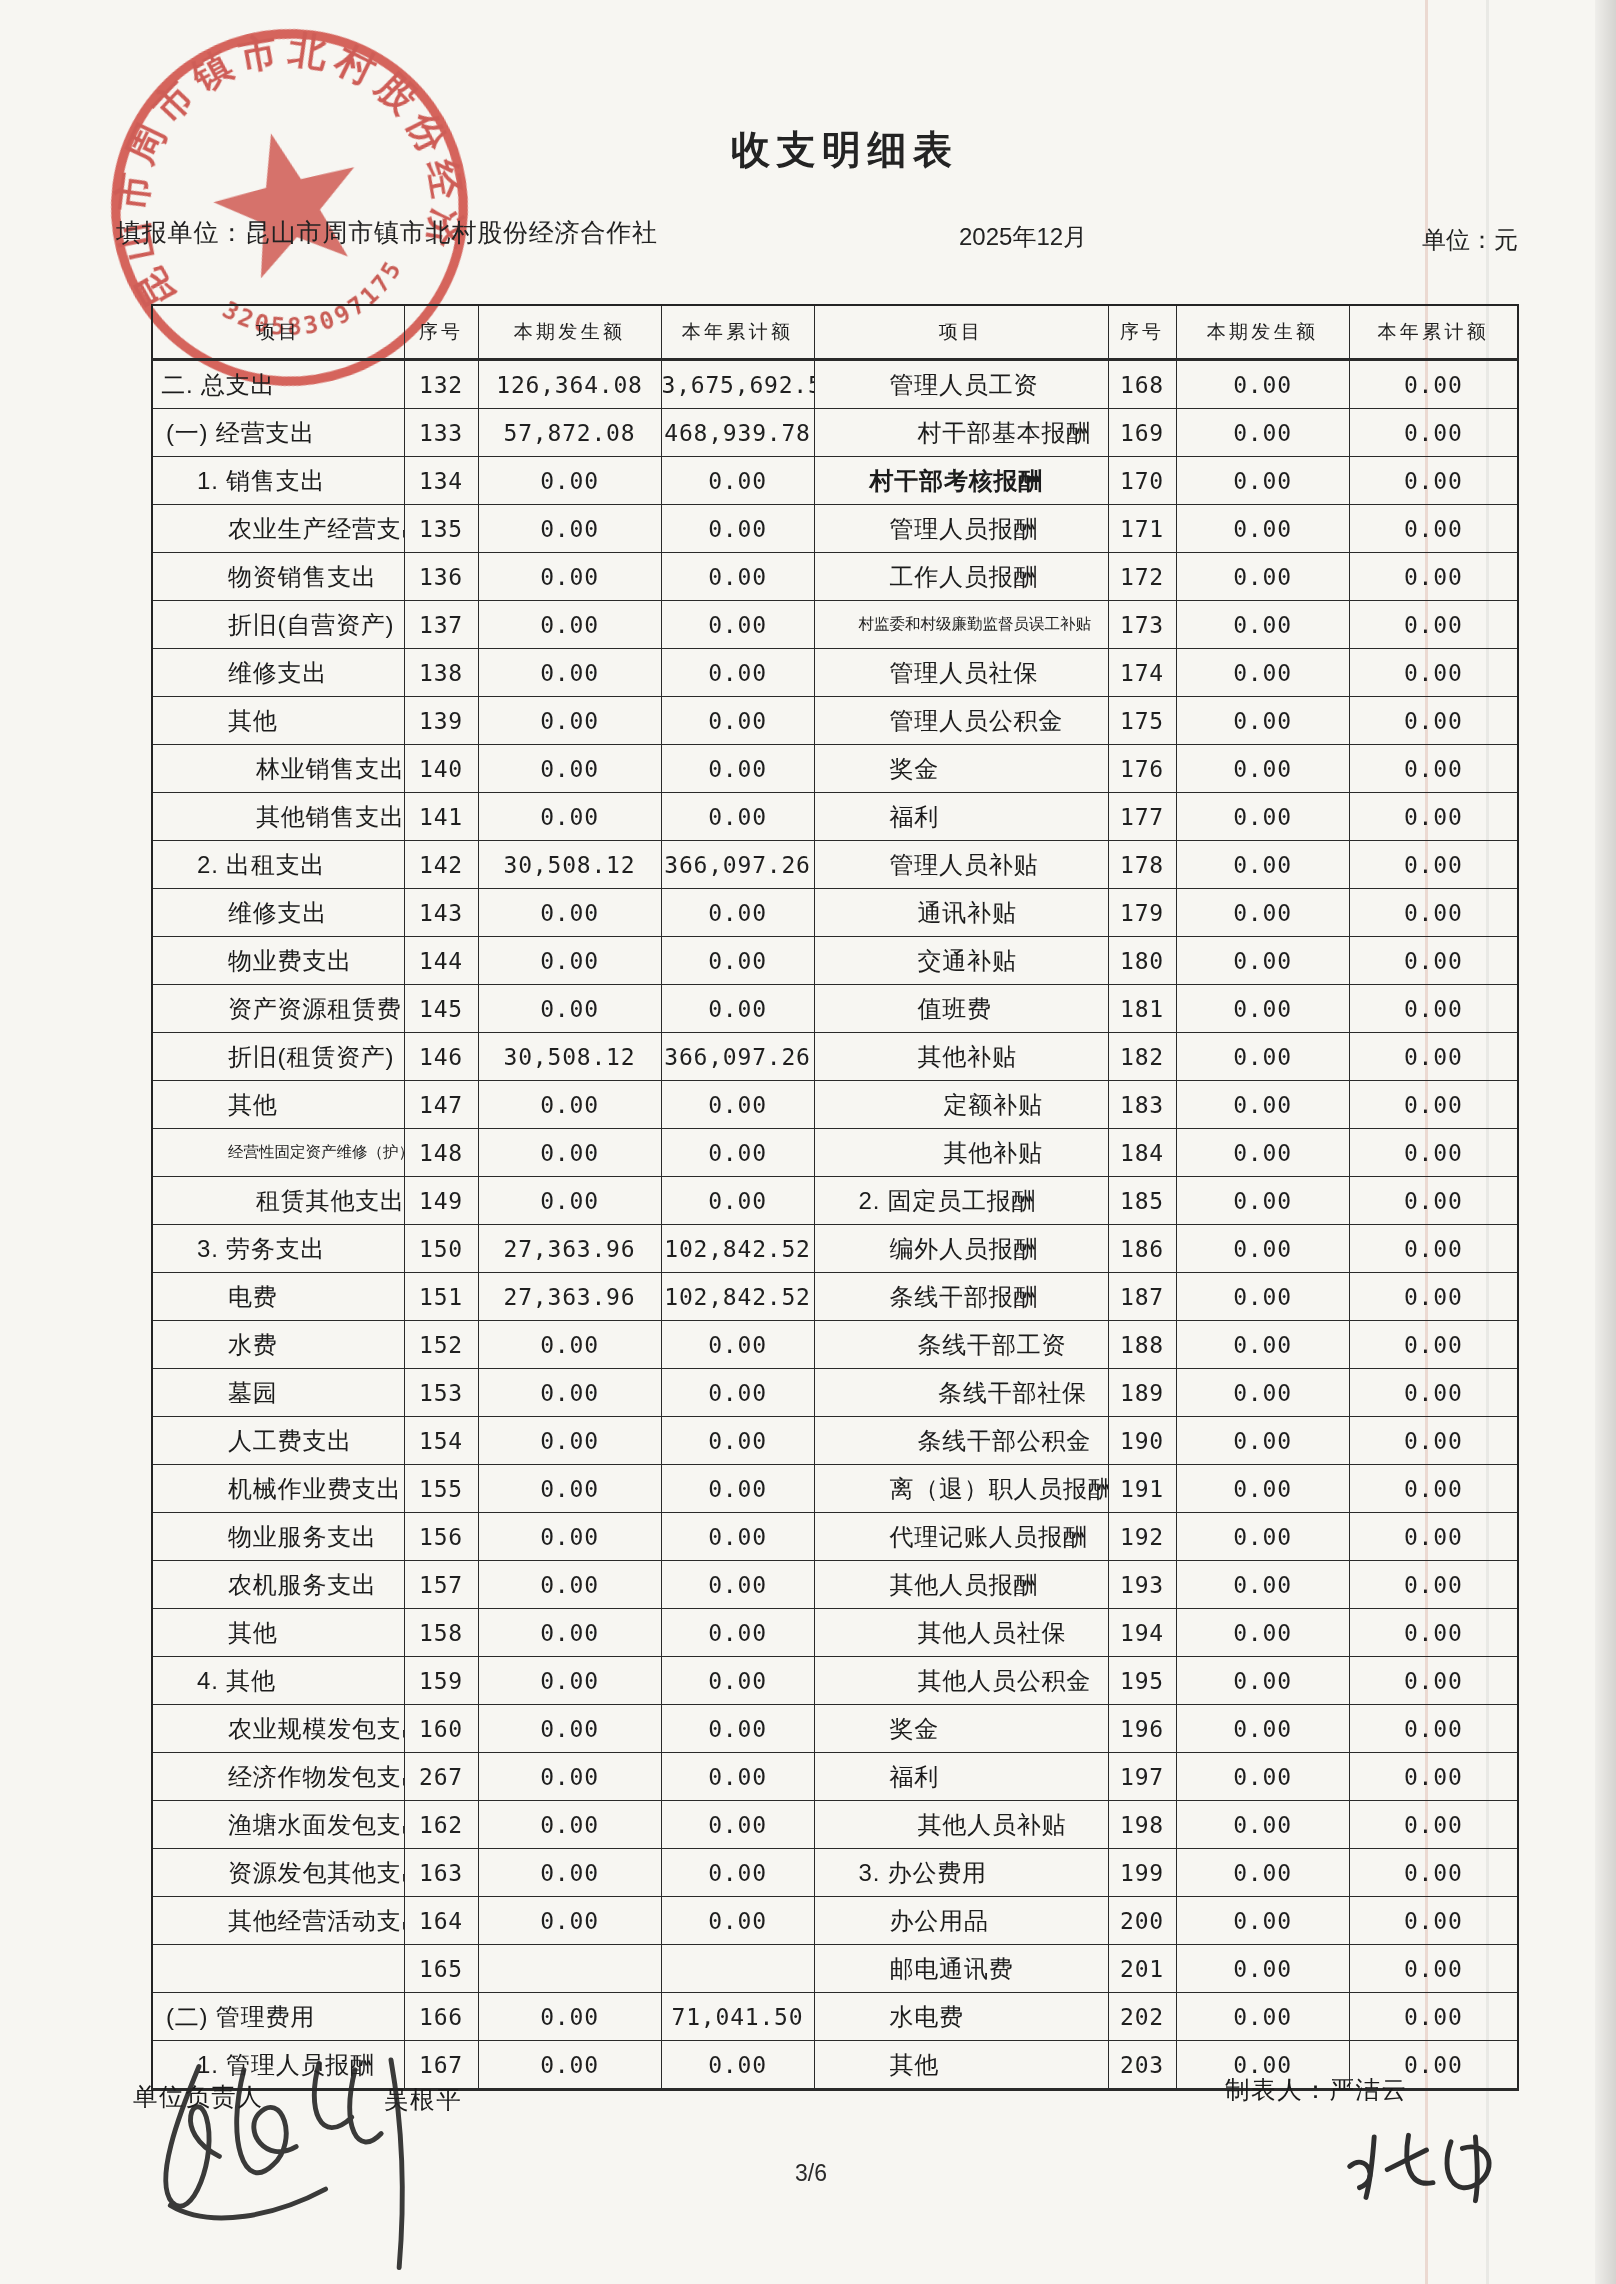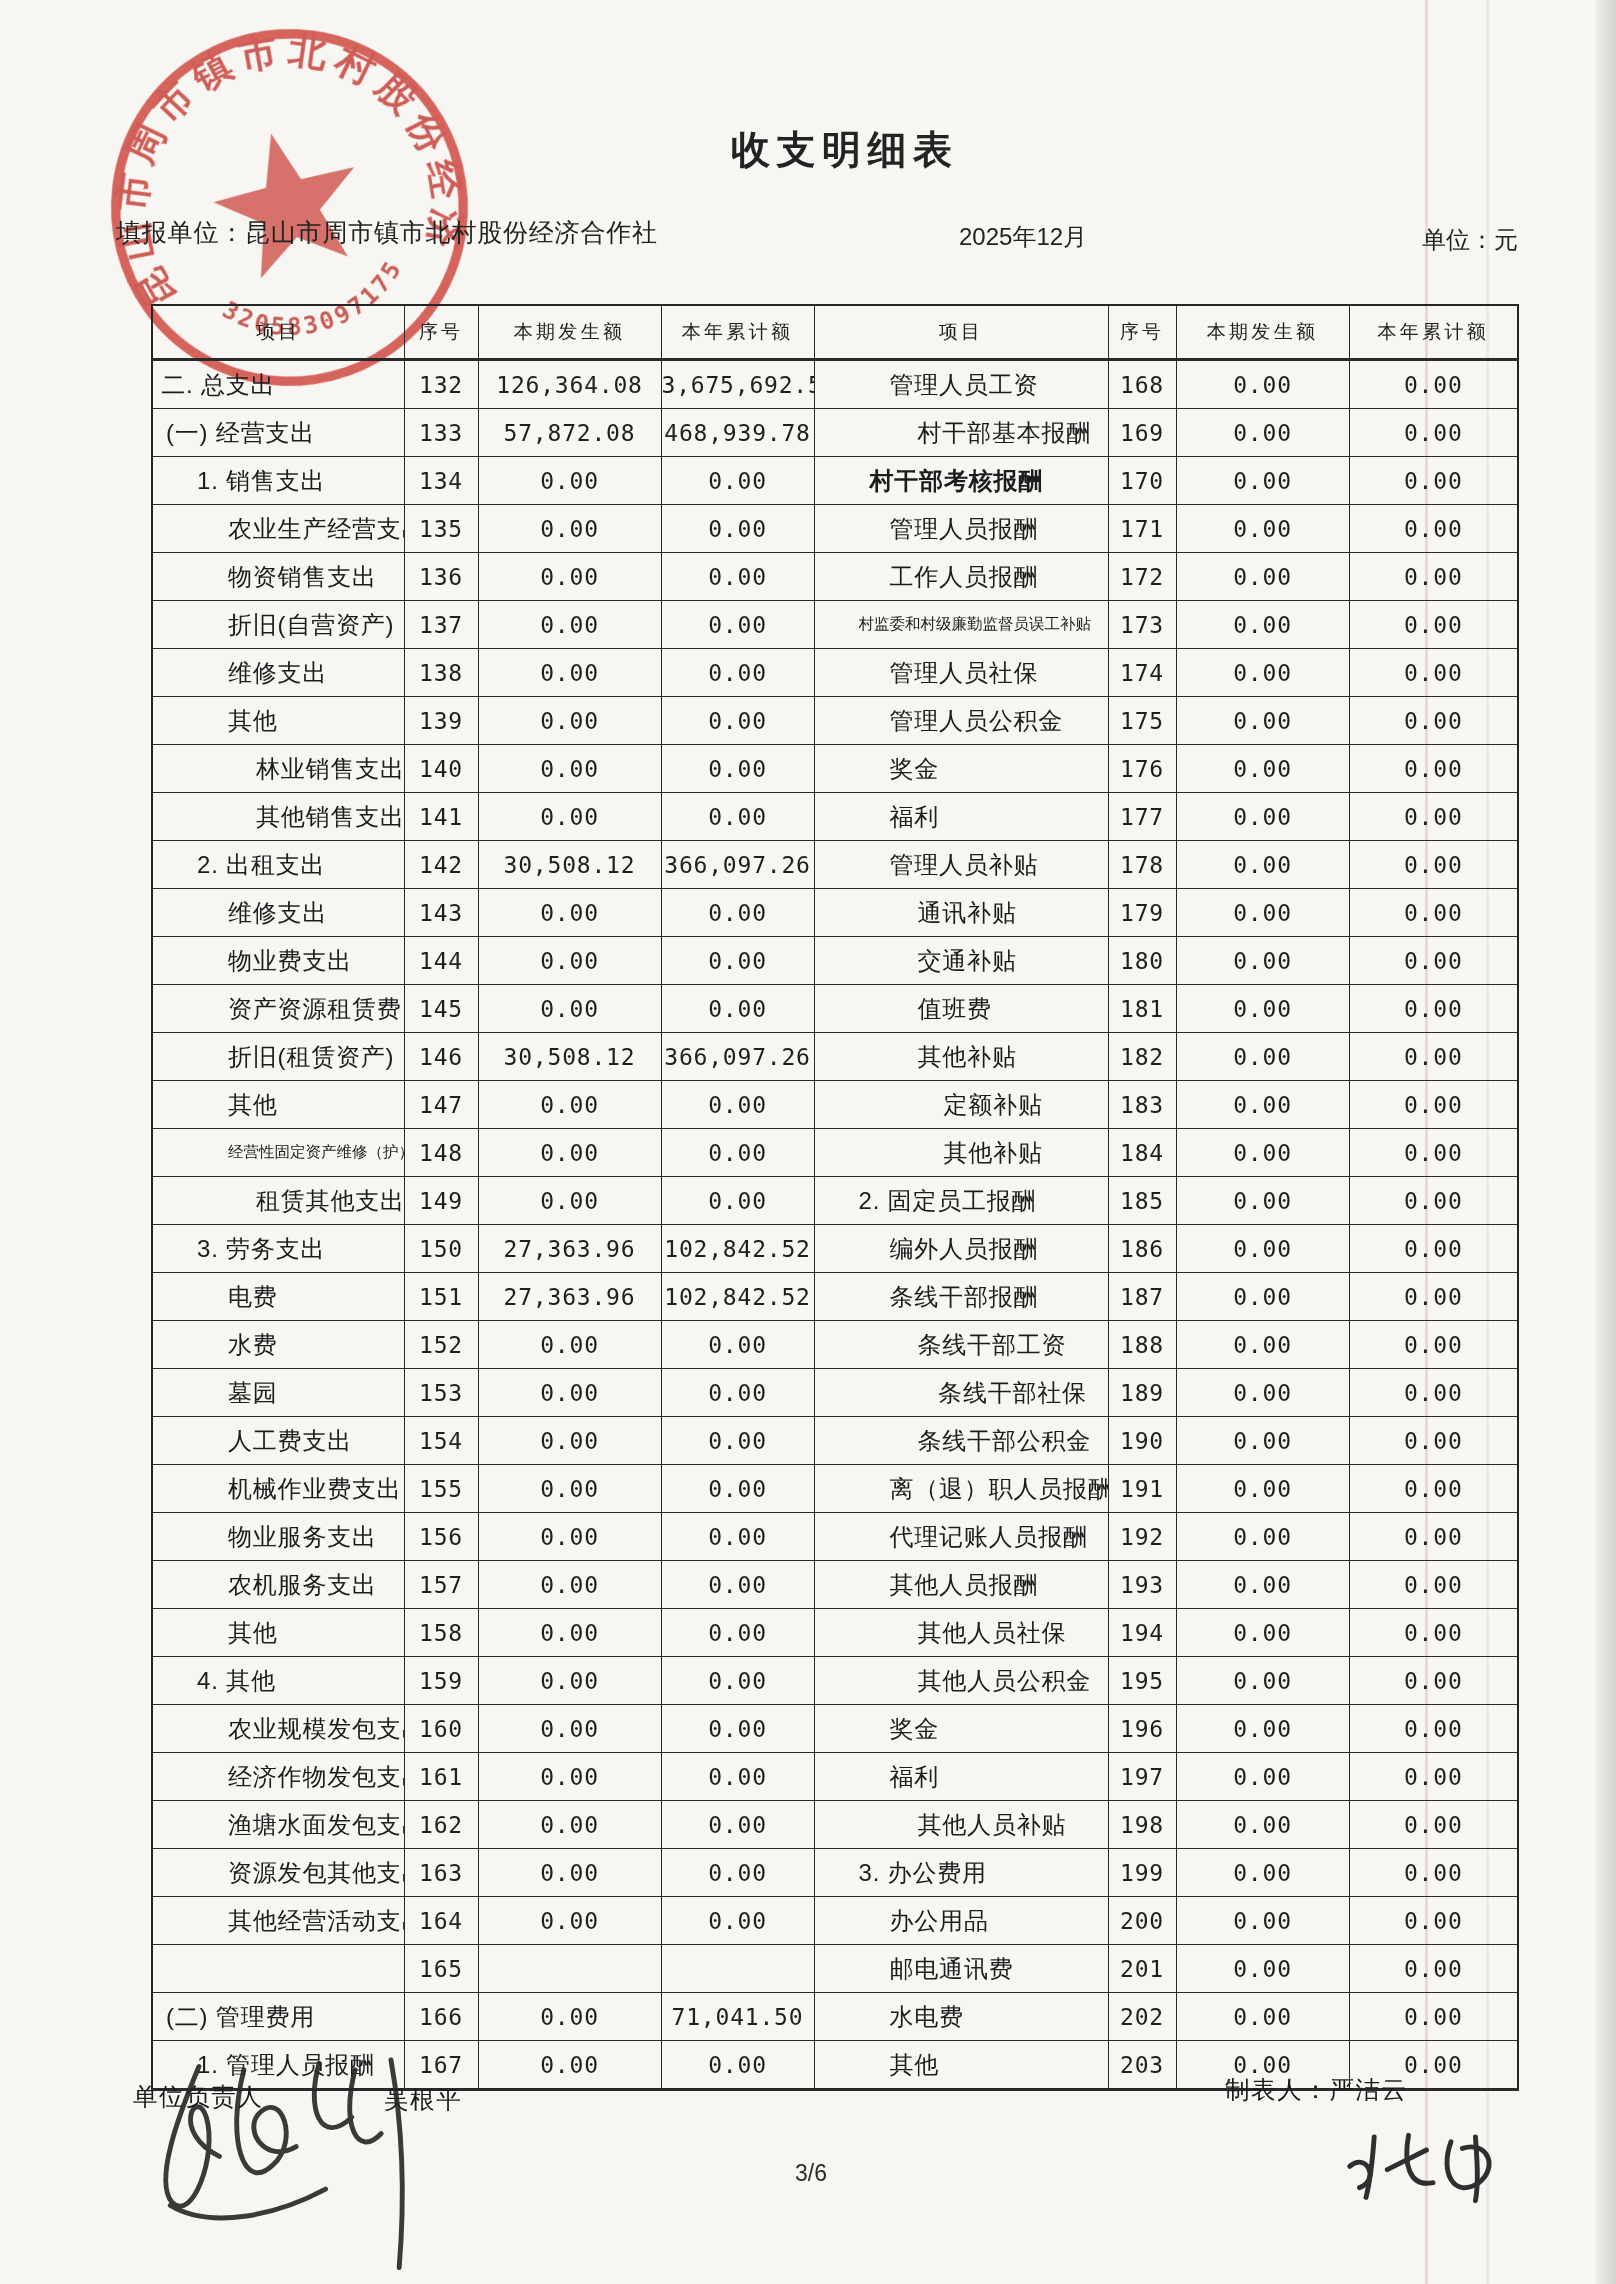--- a/index.html
+++ b/index.html
@@ -374,21 +374,21 @@
           <td class="num">160</td>
           <td class="amt">0.00</td>
           <td class="amt">0.00</td>
           <td class="item" style="padding-left: 75px;">奖金</td>
           <td class="num">196</td>
           <td class="amt">0.00</td>
           <td class="amt">0.00</td>
         </tr>
         <tr>
           <td class="item" style="padding-left: 75px;">经济作物发包支出</td>
-          <td class="num">161</td>
+          <td class="num">267</td>
           <td class="amt">0.00</td>
           <td class="amt">0.00</td>
           <td class="item" style="padding-left: 75px;">福利</td>
           <td class="num">197</td>
           <td class="amt">0.00</td>
           <td class="amt">0.00</td>
         </tr>
         <tr>
           <td class="item" style="padding-left: 75px;">渔塘水面发包支出</td>
           <td class="num">162</td>

